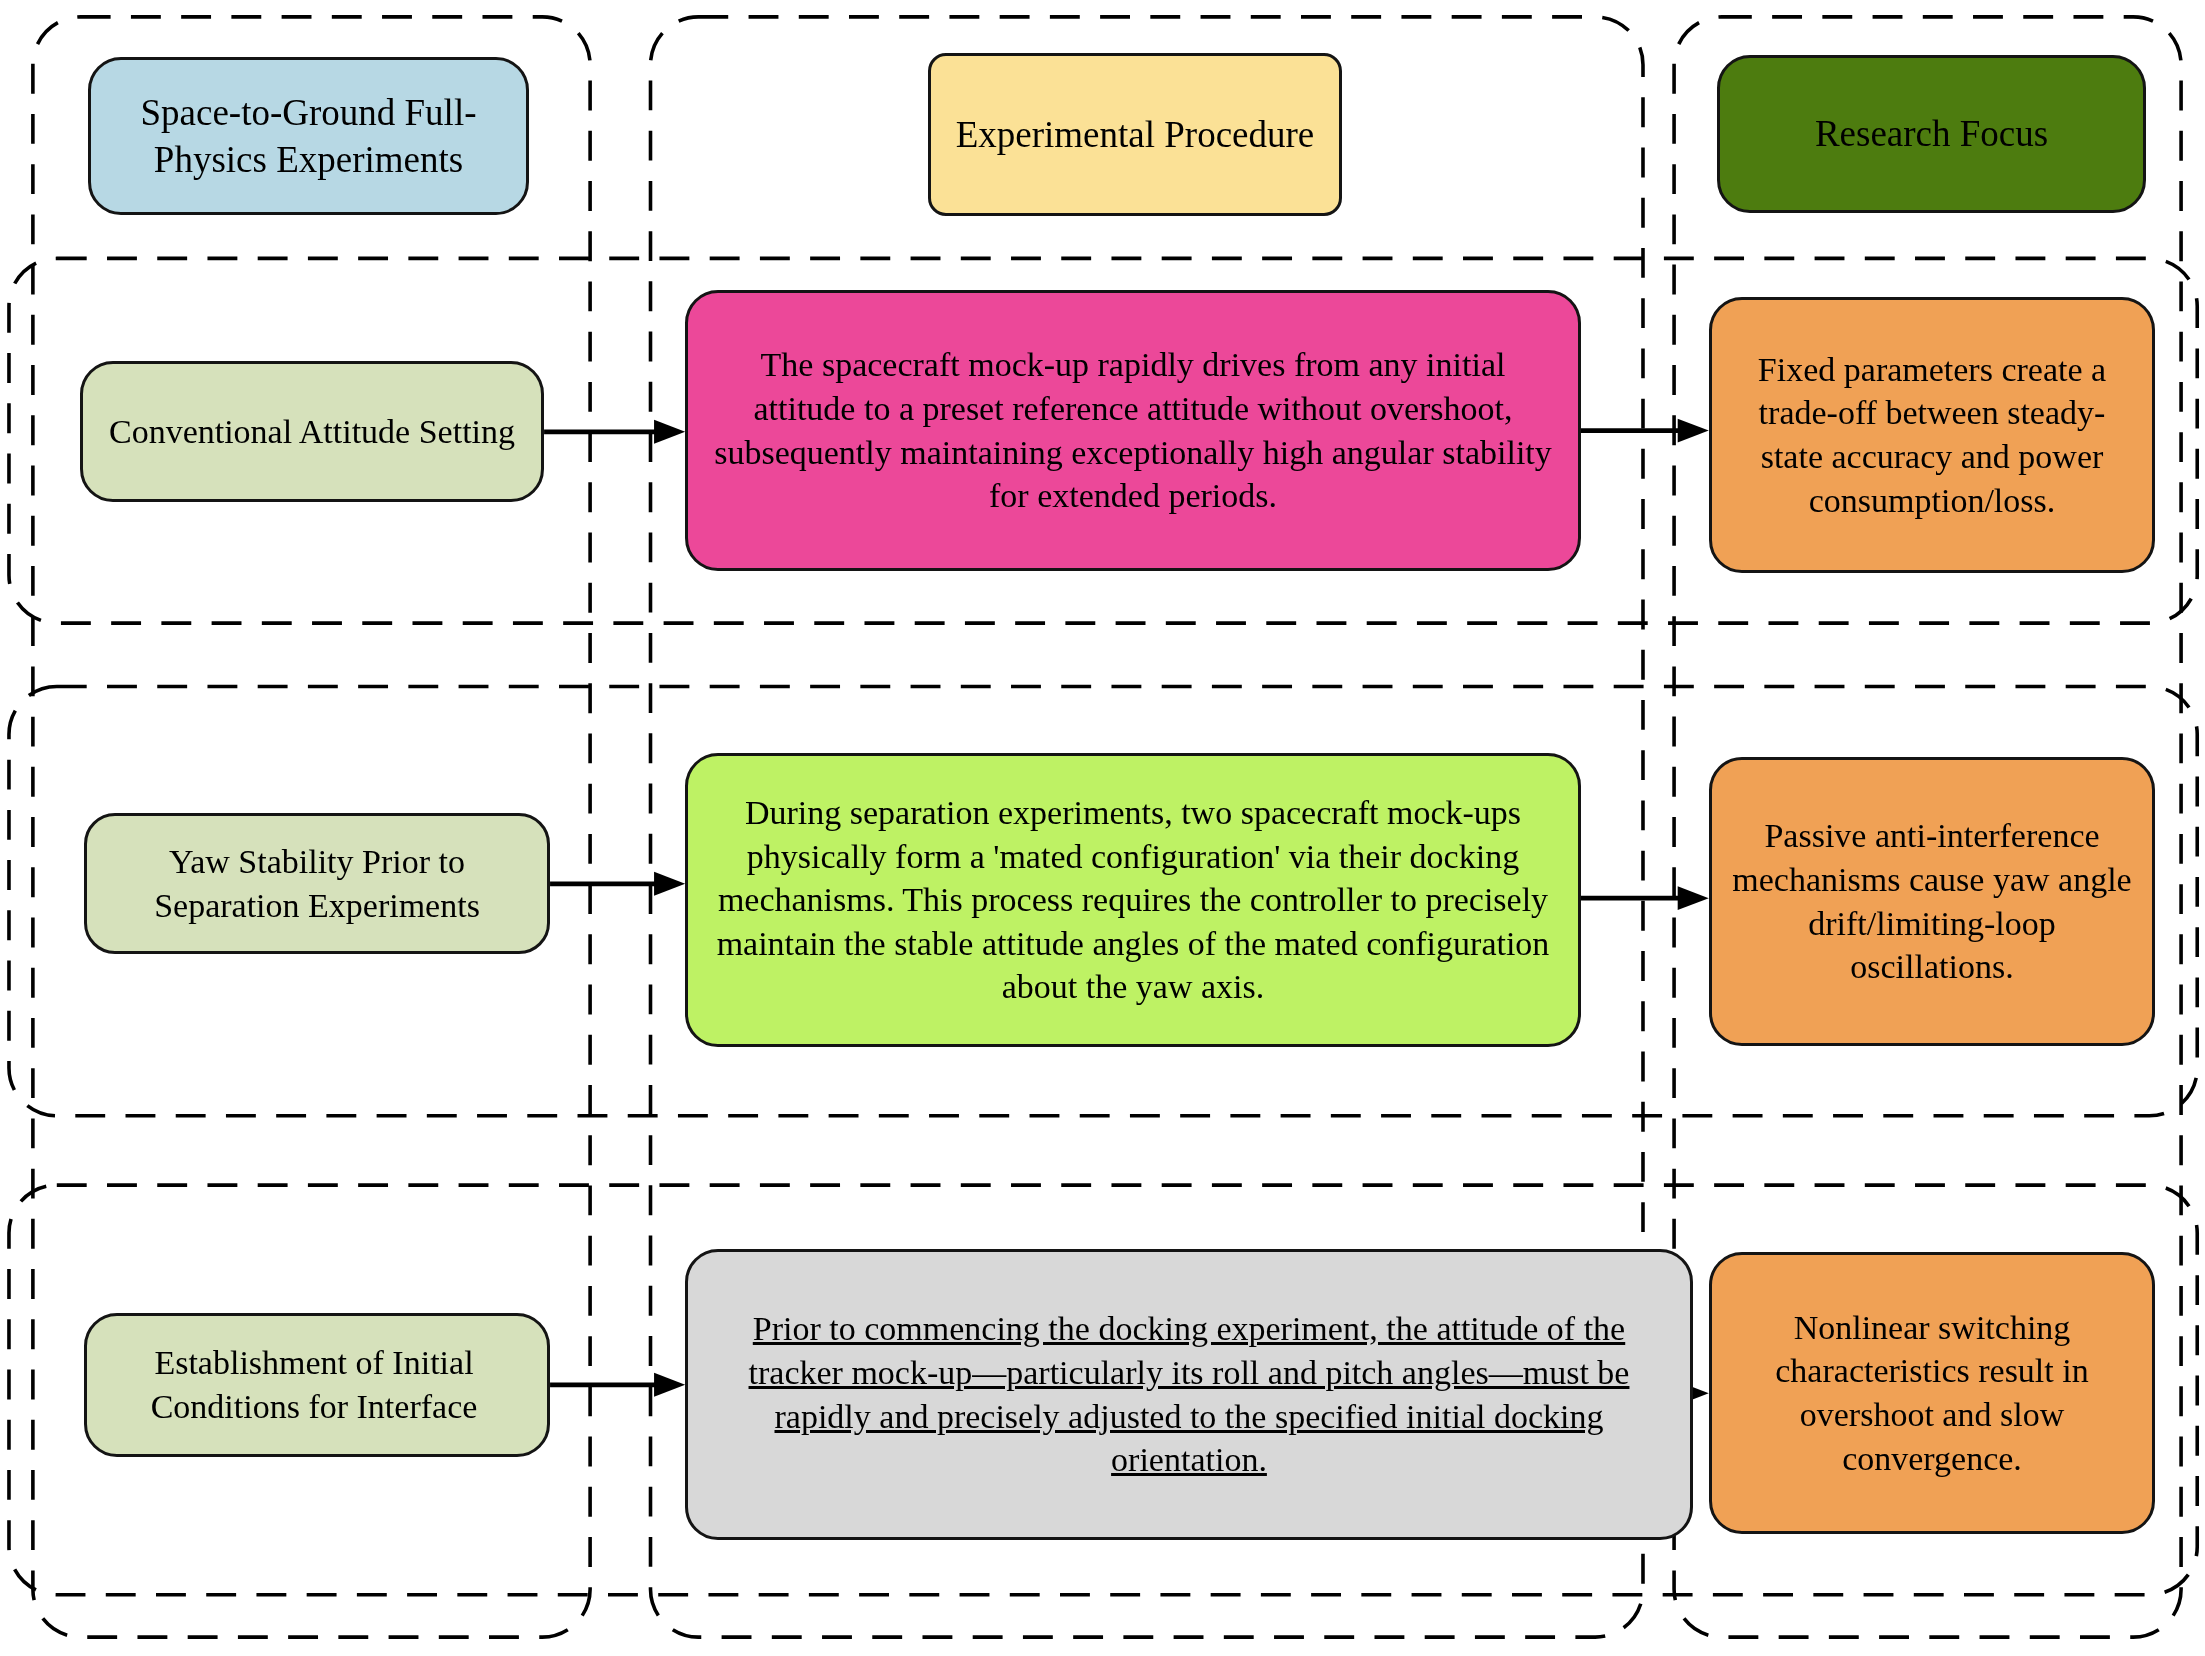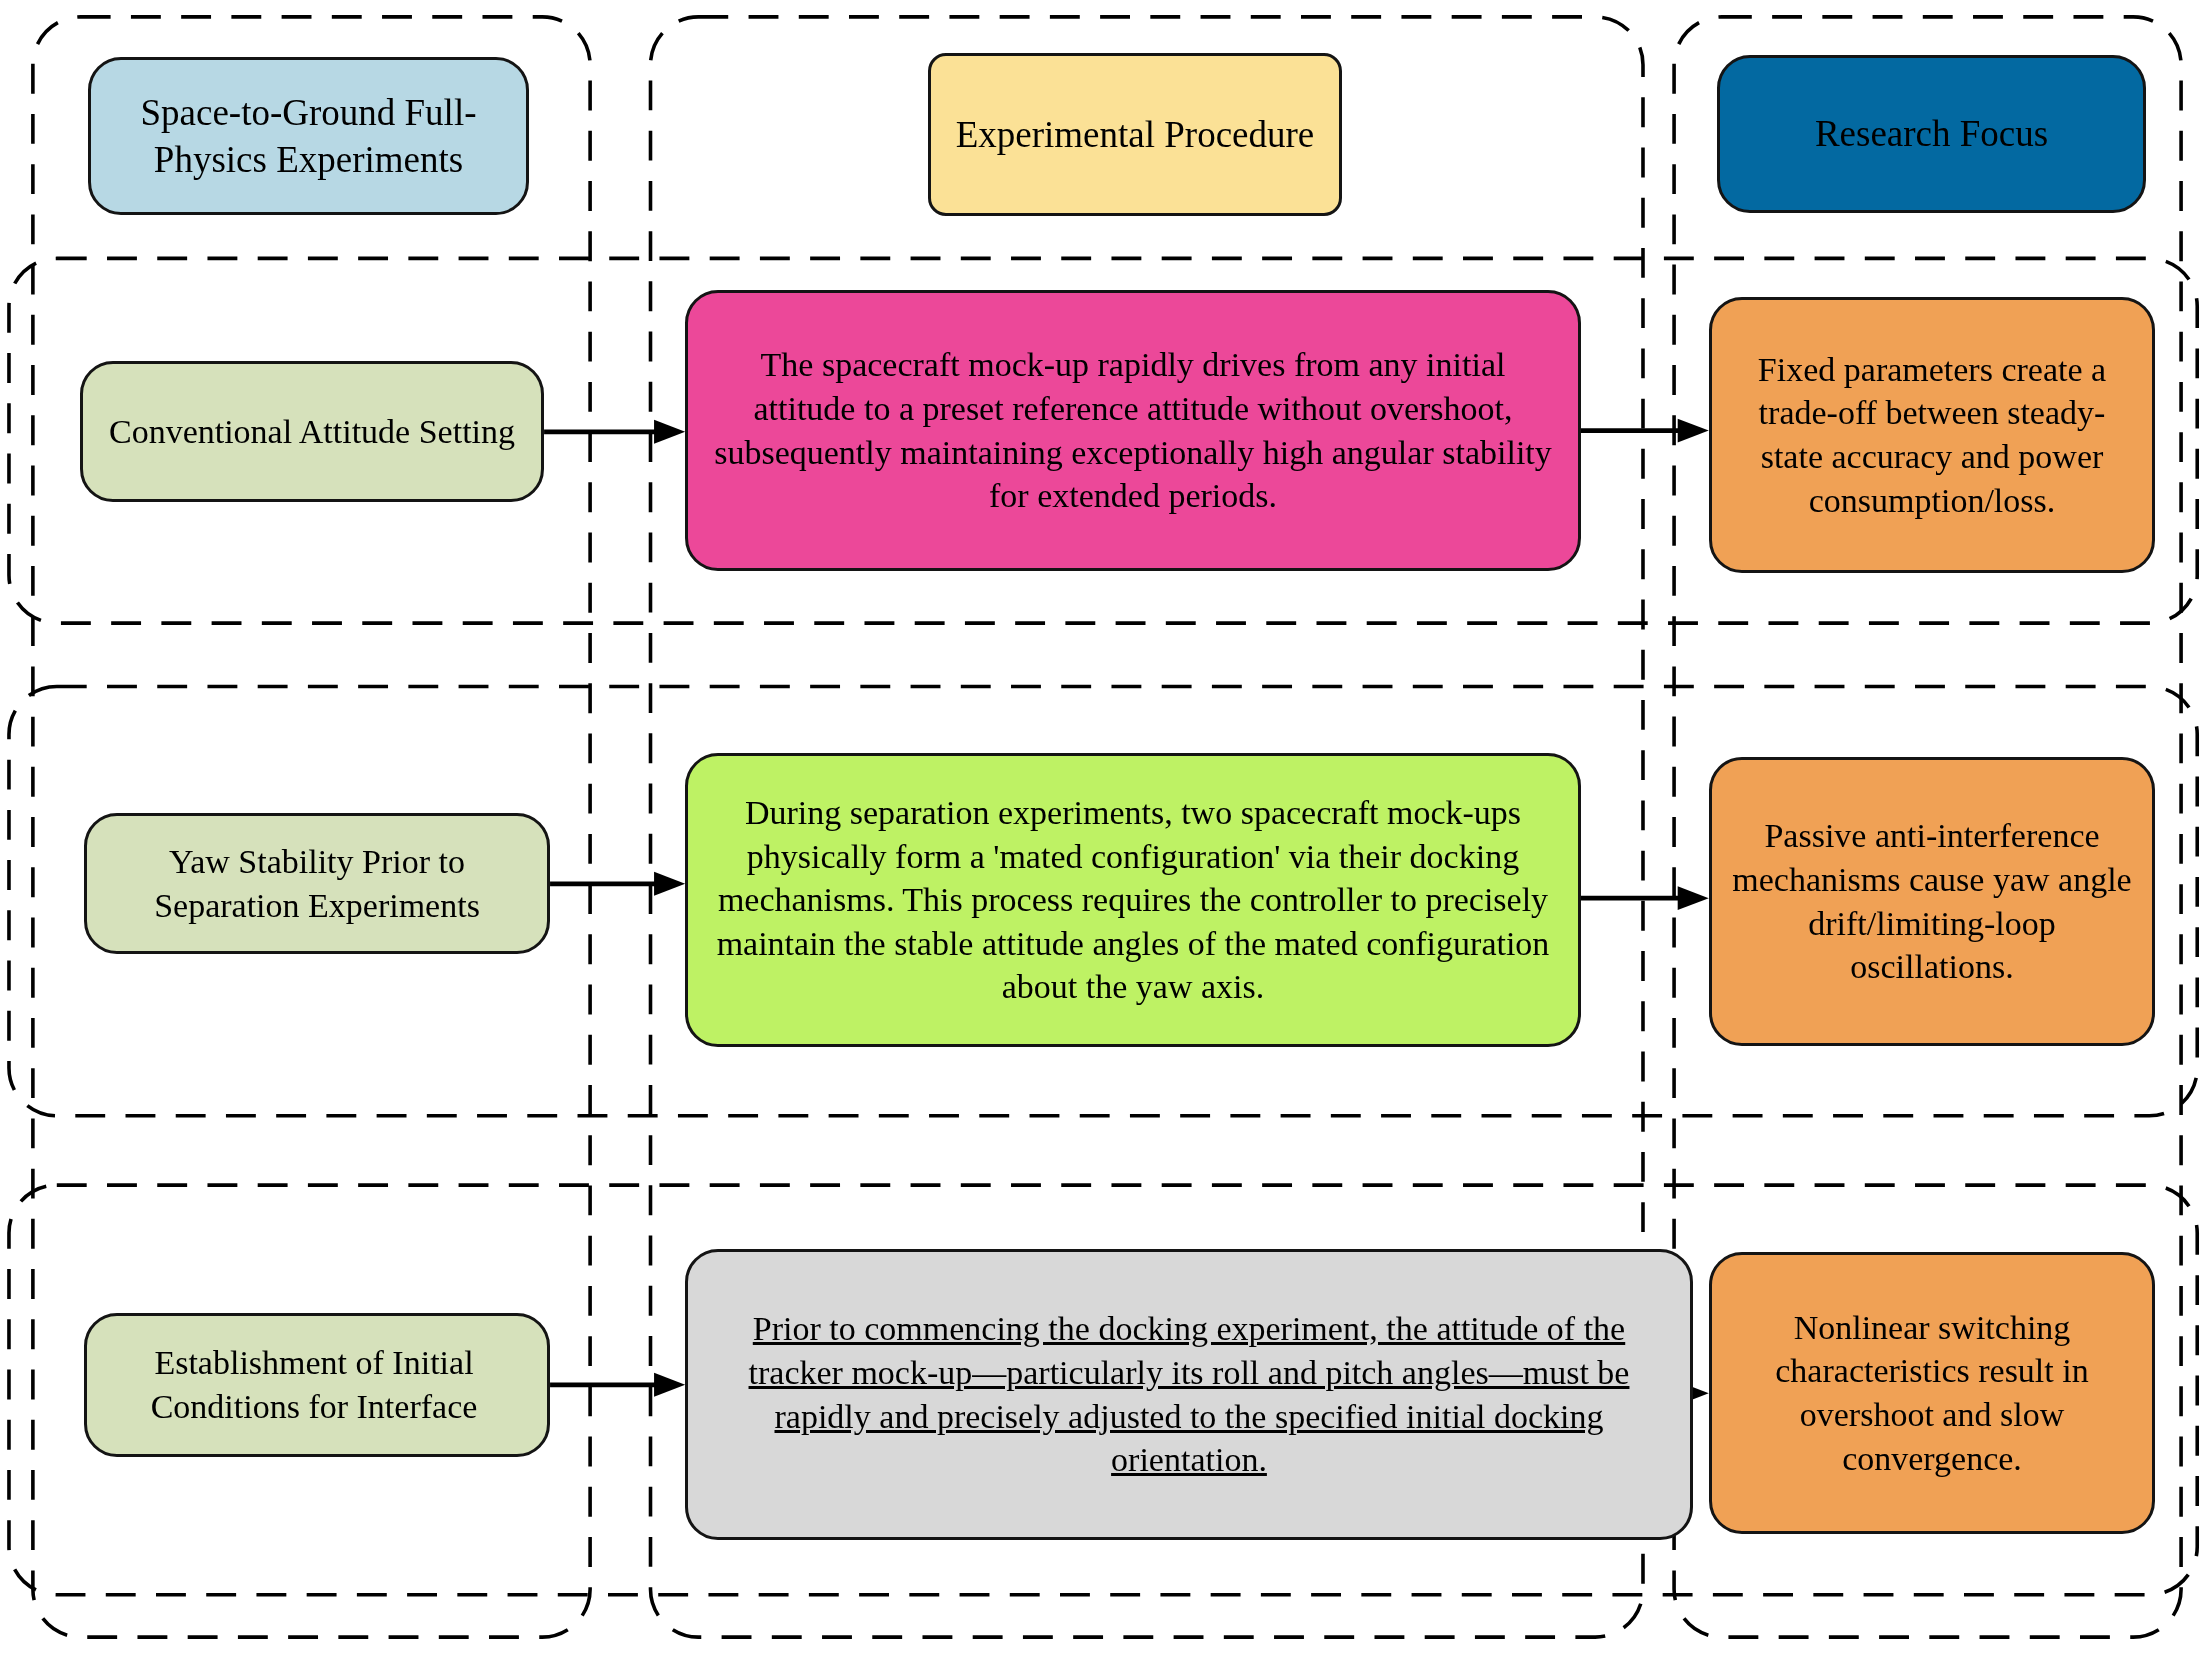--- a/index.html
+++ b/index.html
@@ -36,21 +36,21 @@
   .body-text { font-size: 34px; }
   
   #hdr-blue   { left: 88px;  top: 57px;   width: 441px;  height: 158px; }
   #hdr-yellow { left: 928px; top: 53px;   width: 414px;  height: 163px; border-radius: 18px; }
   #hdr-pink   { left: 1717px; top: 55px;   width: 429px;  height: 158px; }
 
   #green-1 { left: 80px;  top: 361px;  width: 464px;  height: 141px; }
   #gray-1  { left: 685px; top: 290px;  width: 896px; height: 281px; }
   #orange-1{ left: 1709px; top: 297px;  width: 446px;  height: 276px; }
 
-  #green-2 { left: 84px;  top: 813px; width: 466px;  height: 141px; }
+  #green-2 { left: 84px;  top: 813px; width: 466px;  height: 141px; border-radius: 31px; }
   #gray-2  { left: 685px; top: 753px; width: 896px; height: 294px; }
   #orange-2{ left: 1709px; top: 757px; width: 446px;  height: 289px; }
 
   #green-3 { left: 84px;  top: 1313px; width: 466px;  height: 144px; }
   #gray-3  { left: 685px; top: 1249px; width: 1008px; height: 291px; text-decoration: underline; }
   #orange-3{ left: 1709px; top: 1252px; width: 446px;  height: 282px; }
 </style>
 </head>
 <body>
 
@@ -89,21 +89,21 @@
       <polygon points="1146,2316 1094,2296 1094,2336" fill="#000"></polygon>
     </g>
     <g>
       <line x1="2644" y1="2330" x2="2820" y2="2330" stroke="#000" stroke-width="8"></line>
       <polygon points="2858,2330 2806,2310 2806,2350" fill="#000"></polygon>
     </g>
   </svg>
 
   <div class="box hdr" id="hdr-blue" style="background-color: rgb(183, 216, 228);">Space-to-Ground Full-Physics Experiments</div>
   <div class="box hdr" id="hdr-yellow" style="background-color: rgb(251, 225, 150);">Experimental Procedure</div>
-  <div class="box hdr" id="hdr-pink" style="background-color: #0369a1;">Research Focus</div>
+  <div class="box hdr" id="hdr-pink" style="background-color: #4d7c0f;">Research Focus</div>
 
   <div class="box body-text" id="green-1" style="background-color: rgb(214, 225, 187);">Conventional Attitude Setting</div>
   <div class="box body-text" id="gray-1" style="background-color: #ec4899;">The spacecraft mock-up rapidly drives from any initial attitude to a preset reference attitude without overshoot, subsequently maintaining exceptionally high angular stability for extended periods.</div>
   <div class="box body-text" id="orange-1" style="background-color: rgb(240, 161, 85);">Fixed parameters create a trade-off between steady-state accuracy and power consumption/loss.</div>
 
   <div class="box body-text" id="green-2" style="background-color: rgb(214, 225, 187);">Yaw Stability Prior to Separation Experiments</div>
   <div class="box body-text" id="gray-2" style="background-color: #bef264;">During separation experiments, two spacecraft mock-ups physically form a 'mated configuration' via their docking mechanisms. This process requires the controller to precisely maintain the stable attitude angles of the mated configuration about the yaw axis.</div>
   <div class="box body-text" id="orange-2" style="background-color: rgb(240, 161, 85);">Passive anti-interference mechanisms cause yaw angle drift/limiting-loop oscillations.</div>
 
   <div class="box body-text" id="green-3" style="background-color: rgb(214, 225, 187); padding-left: 12px;">Establishment of Initial Conditions for Interface</div>

